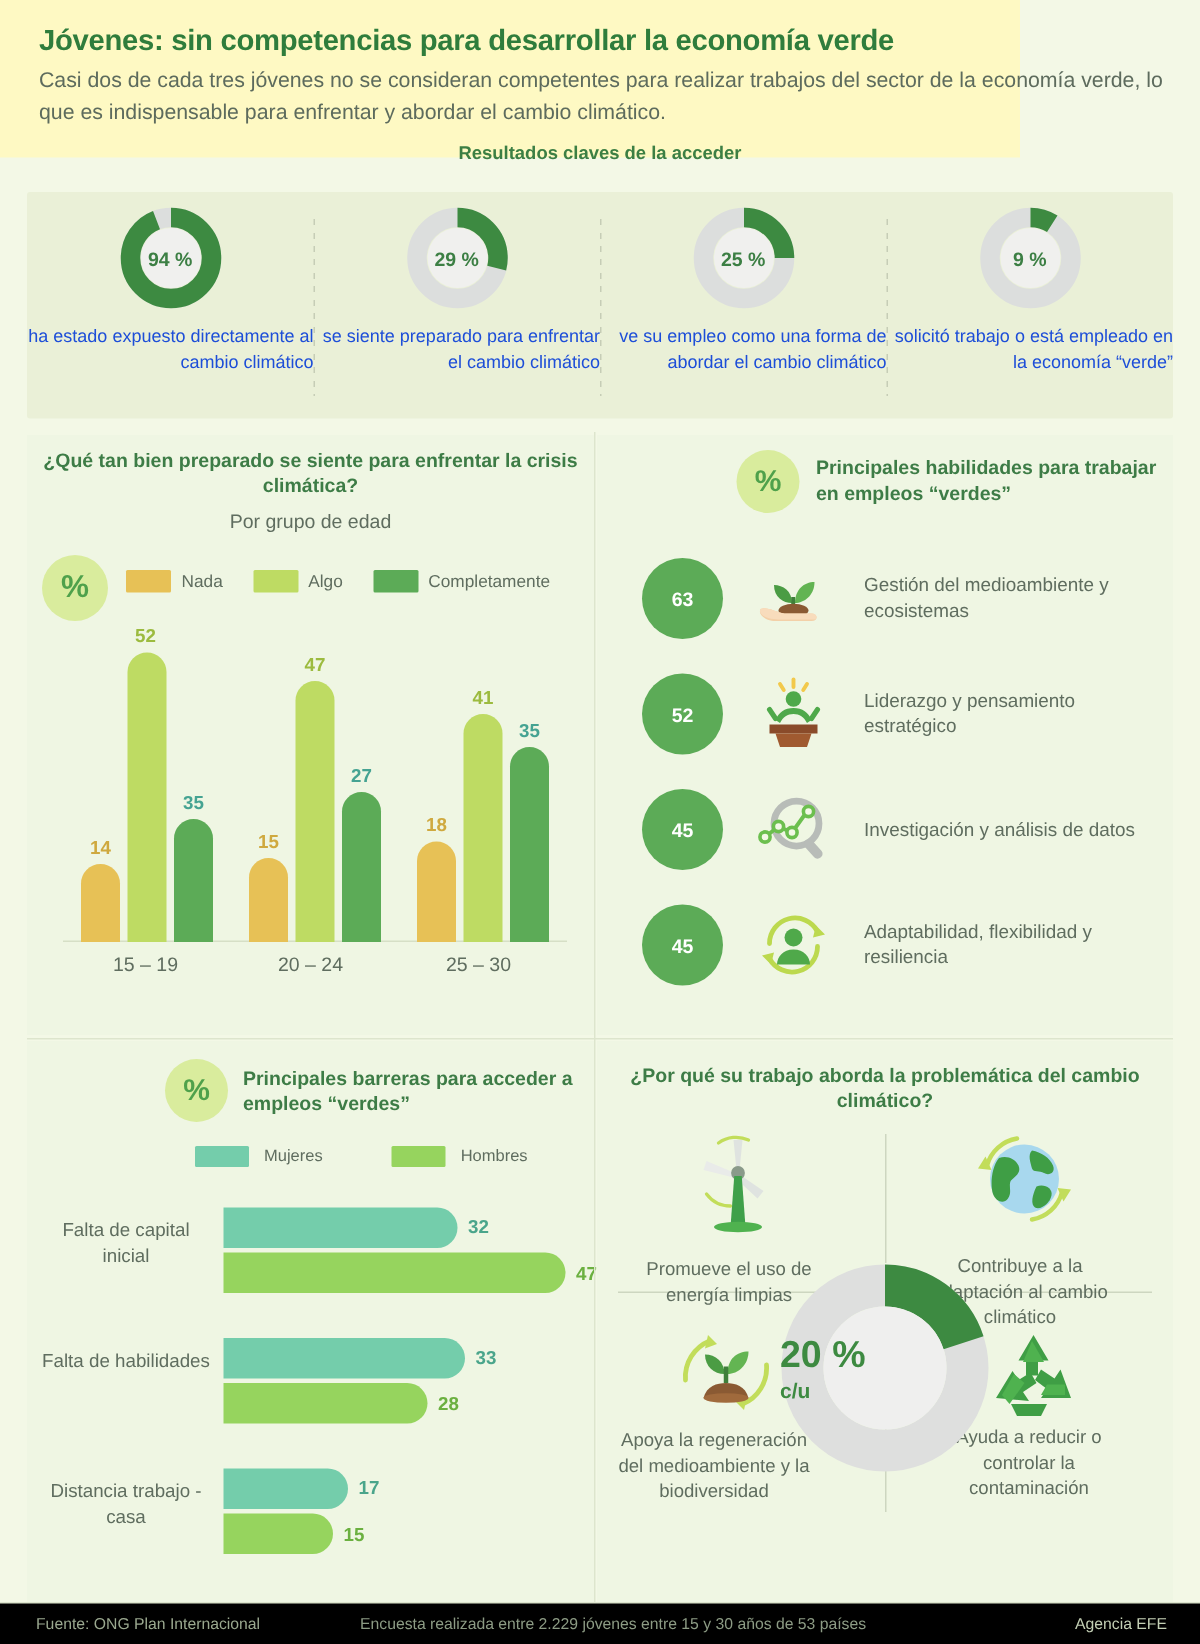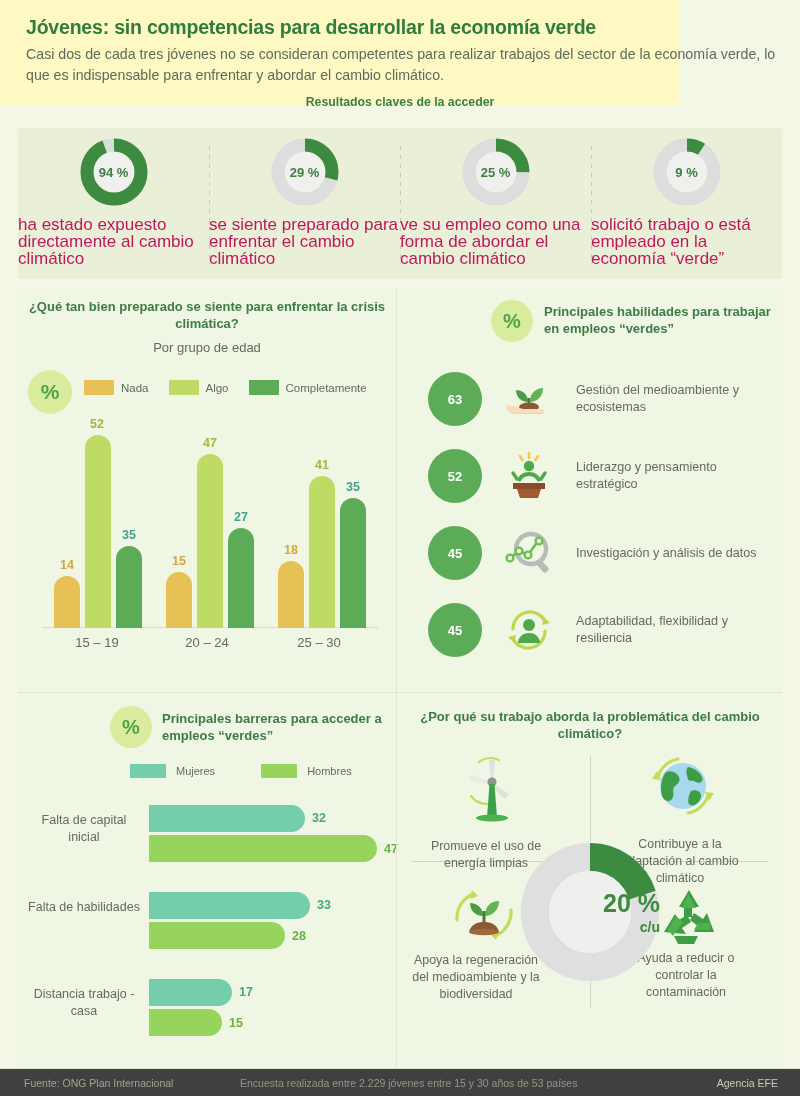--- a/index.html
+++ b/index.html
@@ -37,22 +37,22 @@
   }
   .donut-cell { position:absolute; top:0; width:191px; height:151px; }
   .donut-wrap { position:absolute; left:50%; top:8px; transform:translateX(-50%); width:72px; height:72px; }
   .donut-svg { display:block; }
   .donut-val {
     position:absolute; left:0; top:0; width:72px; height:72px;
     display:flex; align-items:center; justify-content:center;
     font-size:13px; font-weight:bold; color:#3c7f44;
   }
   .donut-cap {
-    position:absolute; left:0; top:88px; width:100%; text-align:left;
-    font-size:17px; color:#be185d; line-height:17px;
+    position:absolute; left:0; top:88px; width:100%; text-align:right;
+    font-size:12px; color:#1d4ed8; line-height:17px;
   }
   .vdiv-dot {
     position:absolute; top:18px; width:1px; height:118px;
     background: repeating-linear-gradient(to bottom, #c6cdb6 0 4px, transparent 4px 9px);
   }
 
   
   .quad-vline { position:absolute; left:396px; top:288px; width:1px; height:780px; background:#dde5cd; }
   .quad-hline { position:absolute; left:18px; top:692px; width:764px; height:1px; background:#dde5cd; }
 
@@ -114,27 +114,27 @@
   
   #q4 { position:absolute; left:398px; top:694px; width:384px; height:374px; background:#eff6e3;padding-left:16px; }
   #q4 .t { position:absolute; left:0; top:14px; width:100%; text-align:center; }
   .q4-icon { position:absolute; width:86px; height:72px; display:flex; align-items:center; justify-content:center; }
   .q4-cap { position:absolute; width:140px; text-align:center; font-size:12.4px; color:#5f6d5f; line-height:17px; }
   .q4-vline { position:absolute; background:#cdd6c0; width:1px; }
   .q4-hline { position:absolute; background:#cdd6c0; height:1px; }
   .center-donut { position:absolute; left:122px; top:148px; width:140px; height:140px; }
   .cd-text {
     position:absolute; left:0; top:0; width:140px; height:140px;
-    display:flex; flex-direction:column; align-items:flex-end; justify-content:center;
+    display:flex; flex-direction:column; align-items:flex-start; justify-content:center;
   }
   .cd-big { font-size:25px; font-weight:bold; color:#3d8a41; }
   .cd-small { font-size:14px; font-weight:bold; color:#3d8a41; margin-top:1px; }
 
   
-  .footer { position:absolute; left:0; top:1068px; width:800px; height:28px; background:#404040; }
+  .footer { position:absolute; left:0; top:1068px; width:800px; height:28px; background:#000000; }
   .f-line { position:absolute; left:0; top:0; width:800px; height:1px; background:#dde5cd; }
   .f-src { position:absolute; left:24px; top:9px; font-size:10.5px; color:#9aa88f; }
   .f-mid { position:absolute; left:240px; top:9px; font-size:10.5px; color:#8c9b84; }
   .f-efe { position:absolute; right:22px; top:9px; font-size:10.5px; color:#c3cfb4; }
 </style>
 </head>
 <body>
 
 <div id="page">
 

